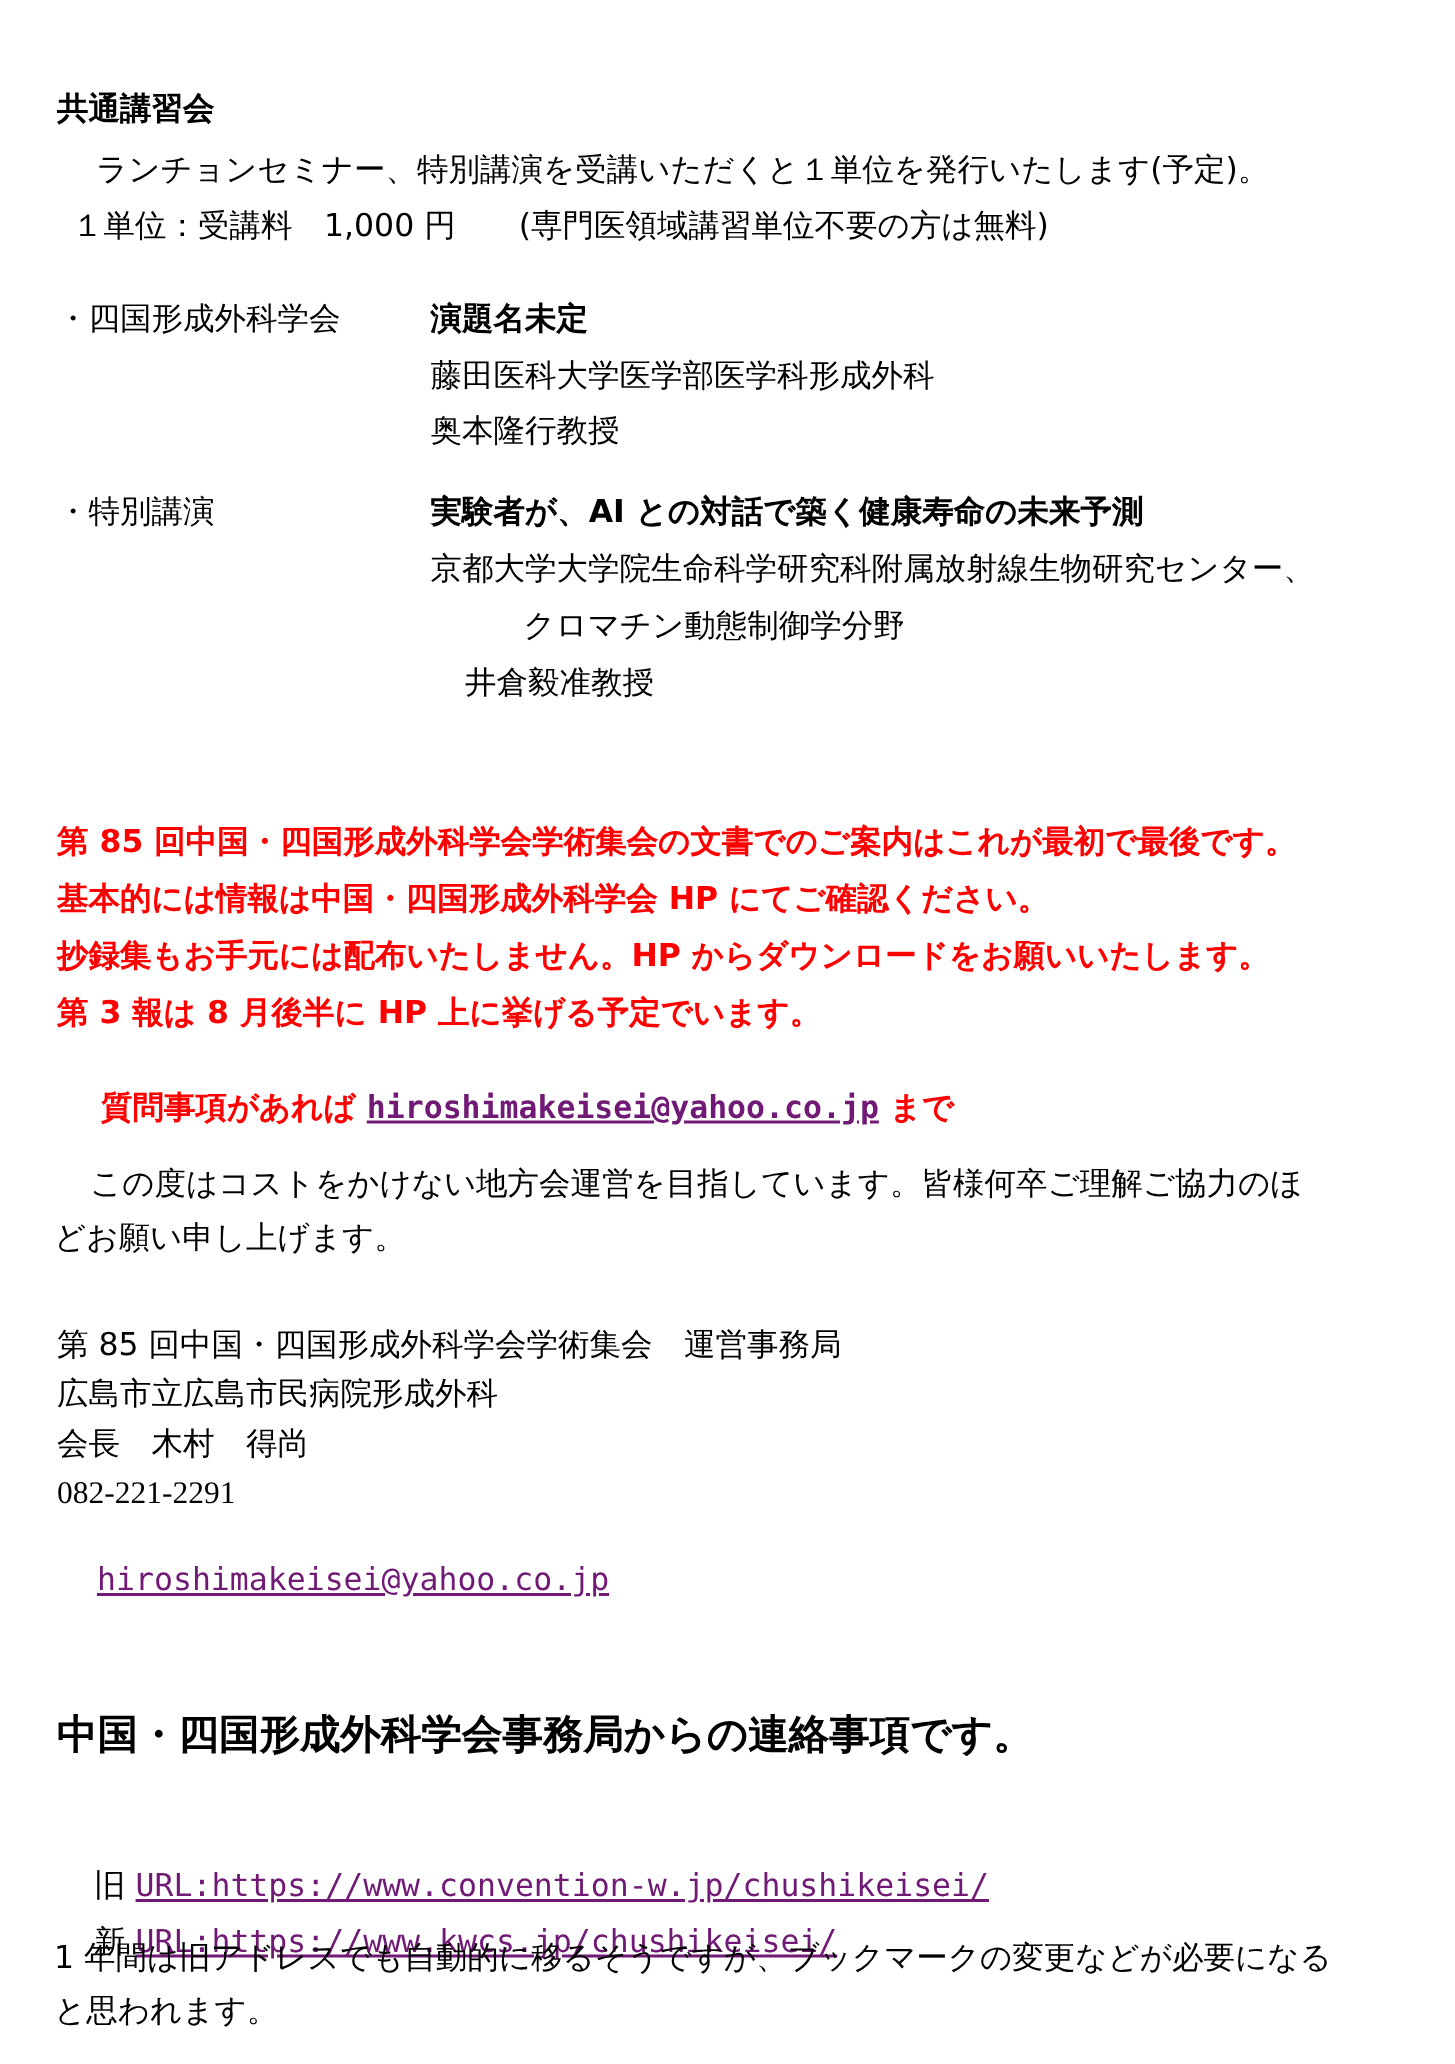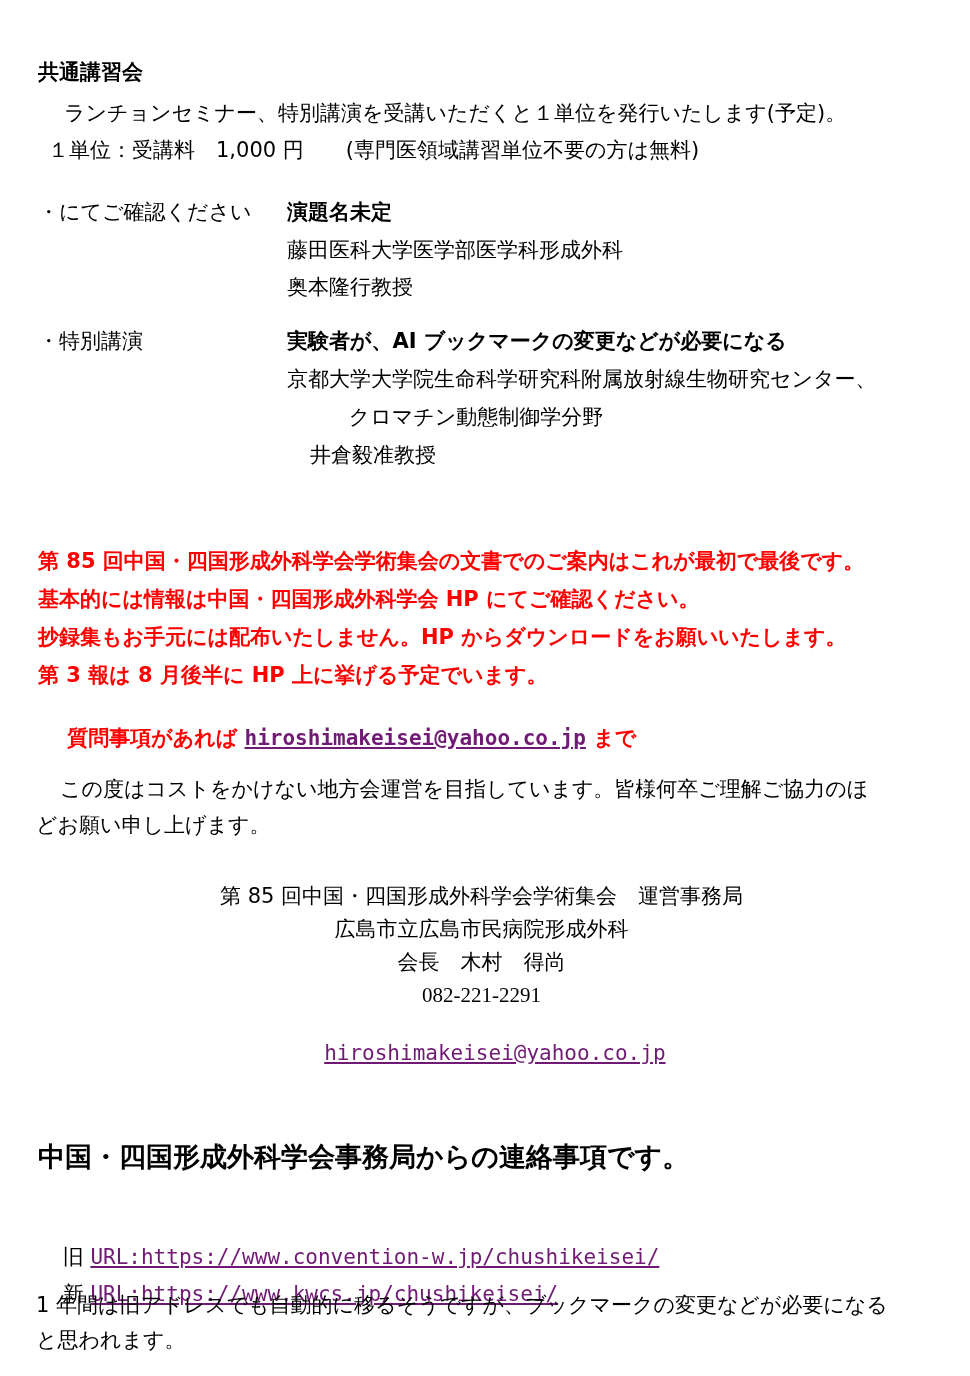--- a/index.html
+++ b/index.html
@@ -10,46 +10,46 @@
     font-family:"DejaVu Sans","Liberation Sans",sans-serif;
     font-size:21px;
     color:#000000;
     overflow:hidden;
   }
   .ln{position:absolute;line-height:1.18;white-space:pre;text-align:center;}
   .b{font-weight:bold;}
   .red{color:#FF0000;}
   .green{color:#000000;}
   .black{color:#000000;}
-  .right{left:38px;right:45px;text-align:center;}
+  .right{left:38px;right:45px;text-align:left;}
   .right-narrow{left:38px;right:56px;text-align:center;}
   .mono{font-family:Liberation Serif, serif;}
   a.link{
     color:#701a75;
     text-decoration:underline;
     font-family:"DejaVu Sans Mono","Liberation Mono",monospace;
   }
   .gh{font-size:27px;}
 </style>
 </head>
 <body>
 
 <div class="page">
 
   <div class="ln b" style="top:60px;left:38px">共通講習会</div>
   <div class="ln" style="top:101px;left:64px">ランチョンセミナー、特別講演を受講いただくと１単位を発行いたします(予定)。</div>
   <div class="ln" style="top:138px;left:48px">１単位：受講料　1,000 円　　(専門医領域講習単位不要の方は無料)</div>
 
-  <div class="ln" style="top:200px;left:38px">・にてご確認ください</div>
+  <div class="ln" style="top:200px;left:38px">・四国形成外科学会</div>
   <div class="ln b" style="top:200px;left:287px">演題名未定</div>
   <div class="ln" style="top:238px;left:287px">藤田医科大学医学部医学科形成外科</div>
   <div class="ln" style="top:275px;left:287px">奥本隆行教授</div>
 
   <div class="ln" style="top:329px;left:38px">・特別講演</div>
-  <div class="ln b" style="top:329px;left:287px">実験者が、AI ブックマークの変更などが必要になる</div>
+  <div class="ln b" style="top:329px;left:287px">実験者が、AI との対話で築く健康寿命の未来予測</div>
   <div class="ln" style="top:367px;left:287px">京都大学大学院生命科学研究科附属放射線生物研究センター、</div>
   <div class="ln right-narrow" style="top:405px">クロマチン動態制御学分野</div>
   <div class="ln" style="top:443px;left:310px">井倉毅准教授</div>
 
   <div class="ln red b" style="top:549px;left:38px">第 85 回中国・四国形成外科学会学術集会の文書でのご案内はこれが最初で最後です。</div>
   <div class="ln red b" style="top:587px;left:38px">基本的には情報は中国・四国形成外科学会 HP にてご確認ください。</div>
   <div class="ln red b" style="top:625px;left:38px">抄録集もお手元には配布いたしません。HP からダウンロードをお願いいたします。</div>
   <div class="ln red b" style="top:663px;left:38px">第 3 報は 8 月後半に HP 上に挙げる予定でいます。</div>
   <div class="ln red b" style="top:701px;left:38px">
     <span>質問事項があれば </span><a class="link b" href="#">hiroshimakeisei@yahoo.co.jp</a><span> まで</span>

